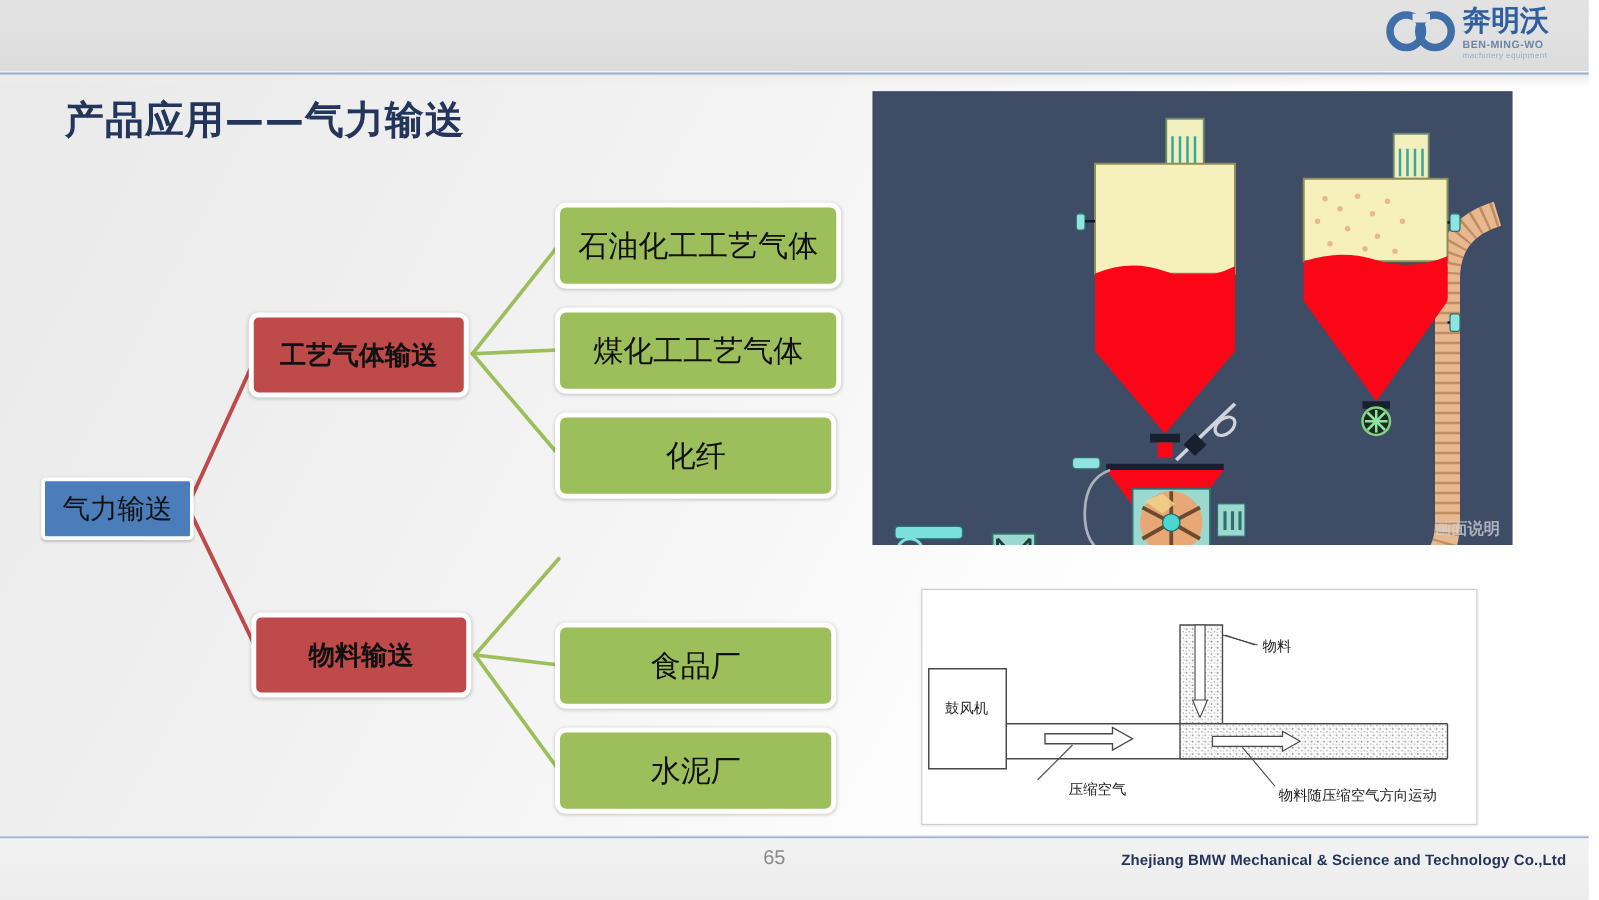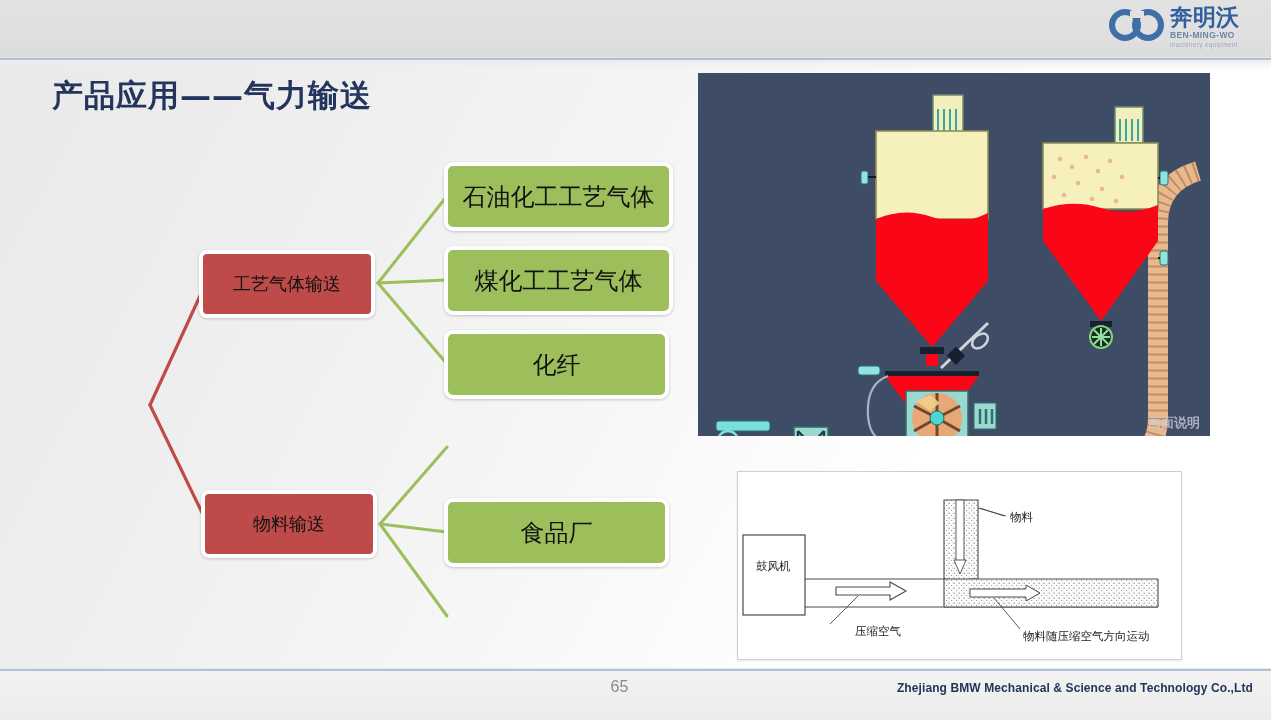--- a/index.html
+++ b/index.html
@@ -117,22 +117,23 @@
     border-radius: 4px;
     border: 3px solid #ffffff;
     background: #4a7dba;
     font-size: 22px;
     box-shadow: 0 1px 2px rgba(0,0,0,0.18);
   }
   .node-mid {
     border-radius: 8px;
     border: 4px solid #ffffff;
     background: #bf4a4a;
-    font-size: 18px;
+    font-size: 21px;
     box-shadow: 0 1px 3px rgba(0,0,0,0.2);
+    font-weight: bold;
   }
   .node-leaf {
     border-radius: 9px;
     border: 4px solid #ffffff;
     background: #9cbf5c;
     font-size: 24px;
     box-shadow: 0 1px 3px rgba(0,0,0,0.2);
   }
 
   
@@ -238,20 +239,23 @@
 
       <path d="M 378 163 L 447 76" stroke="#9cbf5c" stroke-width="3" fill="none" stroke-linecap="round"></path>
       <path d="M 378 163 L 447 160" stroke="#9cbf5c" stroke-width="3" fill="none" stroke-linecap="round"></path>
       <path d="M 378 163 L 447 244" stroke="#9cbf5c" stroke-width="3" fill="none" stroke-linecap="round"></path>
 
       <path d="M 380 404 L 447 327" stroke="#9cbf5c" stroke-width="3" fill="none" stroke-linecap="round"></path>
       <path d="M 380 404 L 447 412" stroke="#9cbf5c" stroke-width="3" fill="none" stroke-linecap="round"></path>
       <path d="M 380 404 L 447 496" stroke="#9cbf5c" stroke-width="3" fill="none" stroke-linecap="round"></path>
     </svg>
 
+    <div class="node node-root" style="left:33px; top:262px; width:122px; height:50px;">
+      <span>气力输送</span>
+    </div>
 
     <div class="node node-mid" style="left:199px; top:130px; width:176px; height:68px;">
       <span>工艺气体输送</span>
     </div>
 
     <div class="node node-mid" style="left:201px; top:370px; width:176px; height:68px;">
       <span>物料输送</span>
     </div>
 
     <div class="node node-leaf" style="left:444px; top:42px; width:229px; height:69px;">
@@ -259,20 +263,23 @@
     </div>
     <div class="node node-leaf" style="left:444px; top:126px; width:229px; height:69px;">
       <span>煤化工工艺气体</span>
     </div>
     <div class="node node-leaf" style="left:444px; top:210px; width:225px; height:69px;">
       <span>化纤</span>
     </div>
 
     <div class="node node-leaf" style="left:444px; top:378px; width:225px; height:69px;">
       <span>食品厂</span>
+    </div>
+    <div class="node node-leaf" style="left:444px; top:462px; width:225px; height:69px;">
+      <span>水泥厂</span>
     </div>
   </div>
 
   <div class="pic-top">
     <svg width="512" height="363" viewBox="0 0 512 363">
       <rect x="0" y="0" width="512" height="363" fill="#3f4c66"></rect>
 
       <rect x="235" y="22" width="30" height="38" fill="#f2efbe" stroke="#6e8a6e" stroke-width="1.5"></rect>
       <g stroke="#3aa79a" stroke-width="2">
         <line x1="240" y1="36" x2="240" y2="58"></line>

